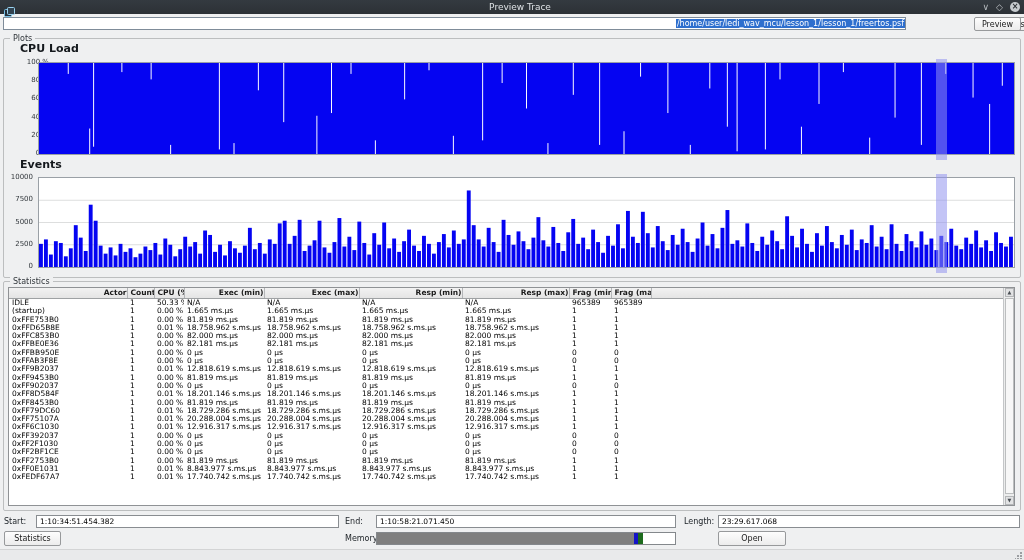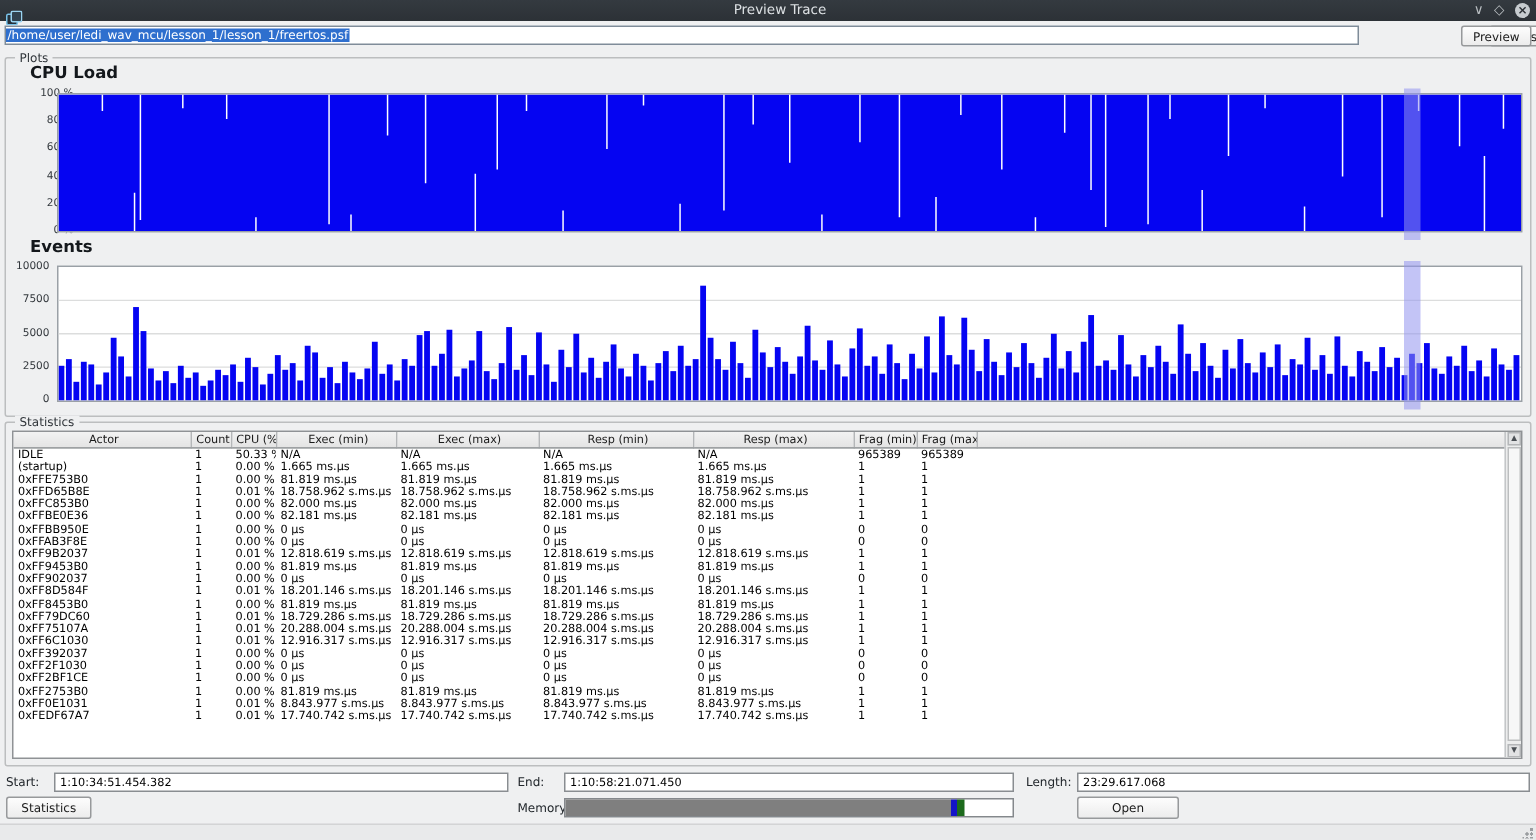--- a/index.html
+++ b/index.html
@@ -10,21 +10,21 @@
   .titlebar{position:absolute;left:0;top:0;width:1024px;height:14px;
     background:linear-gradient(#343a40,#2c3136);display:flex;align-items:center;}
   .app-icon{position:absolute;left:4px;top:2px;width:11px;height:10px;}
   .win-title{position:absolute;left:0;right:0;text-align:center;color:#dde1e4;font-size:9px;line-height:14px;padding-left:16px;}
   .win-controls{position:absolute;right:4px;top:0;height:14px;display:flex;align-items:center;gap:7px;color:#b9bec2;font-size:9px;}
   .wc{cursor:default;line-height:14px;}
   .wc-close{width:10px;height:10px;border-radius:50%;background:#c7ccd0;color:#2c3136;
     font-size:8px;line-height:10px;text-align:center;font-weight:bold;}
   
   .path-input{position:absolute;left:3px;top:17px;width:903px;height:13px;background:#fff;
-    border:1px solid #7f8c99;box-sizing:border-box;font-size:8px;line-height:11px;overflow:hidden;white-space:nowrap;}
+    border:1px solid #7f8c99;box-sizing:border-box;font-size:8px;line-height:11px;overflow:hidden;white-space:nowrap;text-align:right;}
   .path-input .sel{color:#fff;padding:0 1px;}
   .btn{position:absolute;box-sizing:border-box;border:1px solid #97999b;border-radius:2px;
     background:linear-gradient(#fdfdfd,#ececec);font-size:8px;color:#1a1a1a;
     text-align:center;font-family:inherit;padding:0;}
   .btn-browse{left:952px;top:17px;width:44px;height:14px;margin-left:41px;}
   .btn-preview{left:974px;top:17px;width:47px;height:14px;}
   
   .group{position:absolute;border:1px solid #bcbebf;border-radius:2px;box-sizing:border-box;}
   .group-label{position:absolute;top:-5px;left:6px;background:#eff0f1;padding:0 3px;
     font-size:8px;color:#31363b;line-height:9px;}
@@ -40,21 +40,21 @@
   .ylabels{position:absolute;width:31px;}
   .yl-cpu{left:4px;top:62px;height:91px;margin-left:16px;}
   .yl-ev{left:4px;top:177px;height:89px;text-align:center;}
   .ylabels .tick{position:absolute;right:2px;transform:translateY(-50%);font-size:7px;color:#33383d;white-space:nowrap;}
   .sel-band{position:absolute;width:11px;pointer-events:auto;}
   
   .table-wrap{position:absolute;left:8px;top:287px;width:1007px;height:219px;
     border:1px solid #8f9295;box-sizing:border-box;background:#fff;overflow:hidden;}
   table{border-collapse:collapse;table-layout:fixed;width:995px;}
   th{background:linear-gradient(#f2f2f2,#e4e4e4);border-right:1px solid #b4b6b8;border-bottom:1px solid #9ea1a3;
-    font-weight:normal;font-size:7.5px;color:#1a1a1a;text-align:center;padding:0 0 0 3px;height:10px;line-height:10px;
+    font-weight:bold;font-size:7.5px;color:#1a1a1a;text-align:right;padding:0 0 0 3px;height:10px;line-height:10px;
     white-space:nowrap;overflow:hidden;margin-left:39px;}
   td{font-size:7.5px;color:#000;padding:0 0 0 3px;height:8.3px;line-height:8.3px;white-space:nowrap;overflow:hidden;}
   .vscroll{position:absolute;right:0;top:0;width:11px;height:217px;background:#eceded;border-left:1px solid #c4c6c8;box-sizing:border-box;}
   .vs-btn{position:absolute;left:1px;width:9px;height:9px;background:#e2e3e4;border:1px solid #b4b6b8;box-sizing:border-box;
     font-size:5px;line-height:7px;text-align:center;color:#4a4f54;}
   .vs-up{top:0;}
   .vs-down{bottom:0;}
   .vs-thumb{position:absolute;left:1px;top:10px;width:9px;height:196px;background:#f7f7f7;border:1px solid #bcbebf;box-sizing:border-box;}
   
   .flabel{position:absolute;font-size:8px;color:#21262b;}

